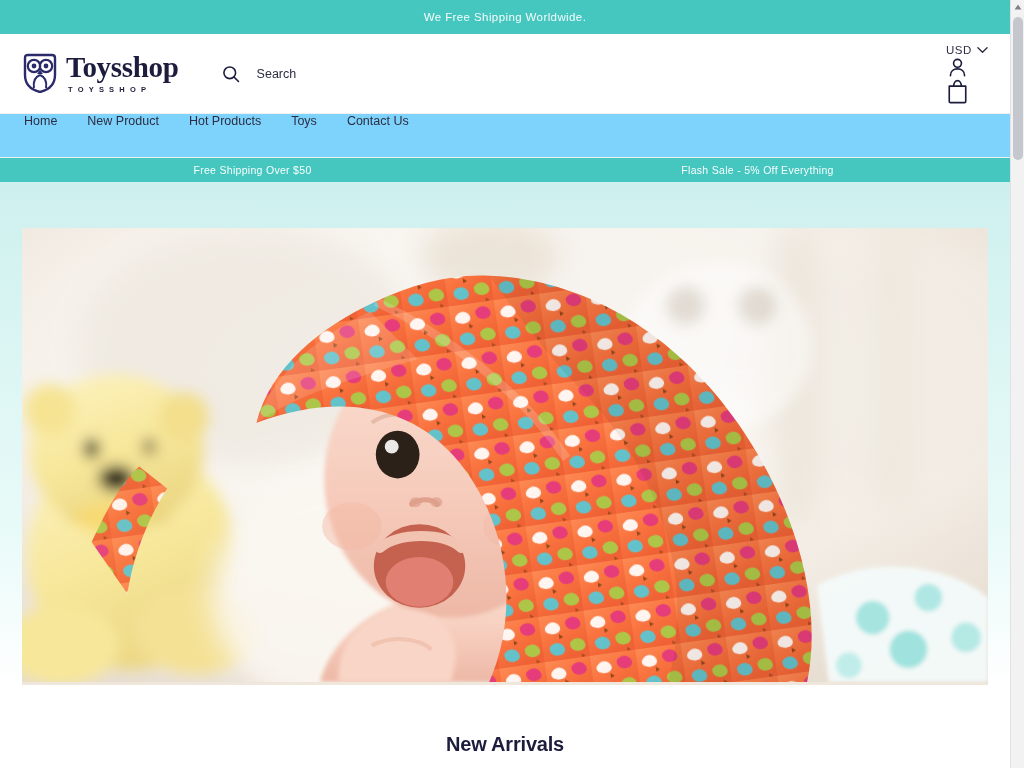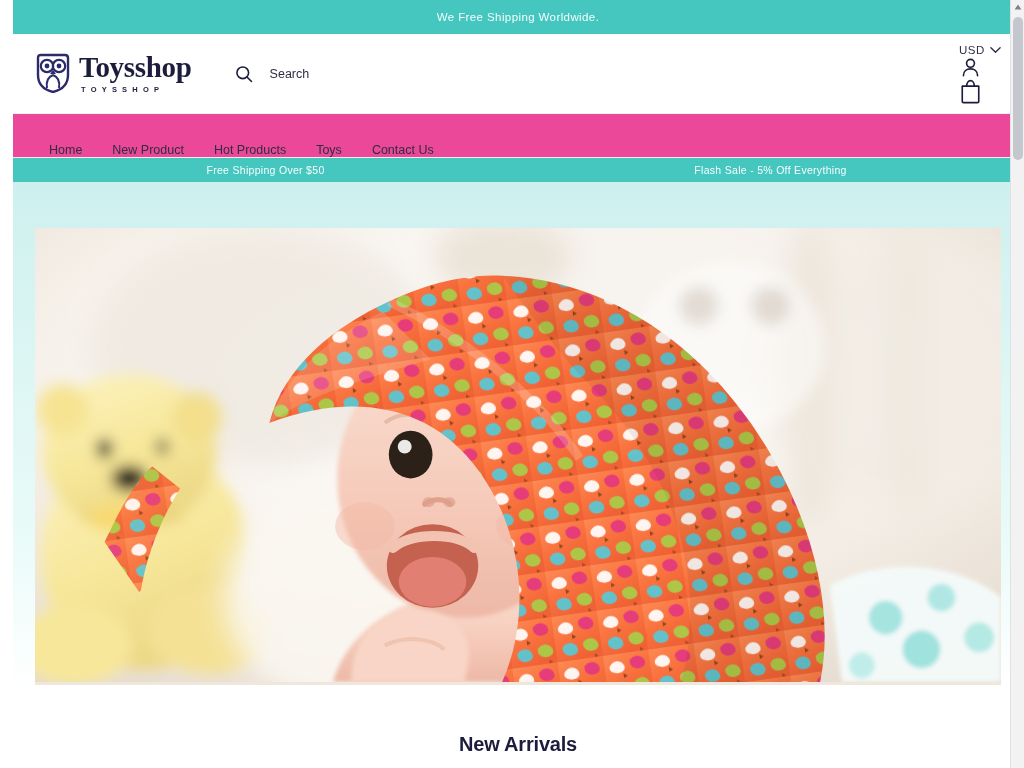--- a/index.html
+++ b/index.html
@@ -15,21 +15,21 @@
   #page {
     position: relative;
     width: 1024px;
     height: 768px;
     background: #ffffff;
   }
 
   
   #viewport {
     position: absolute;
-    left: 13px; top: 0;
+    left: 0; top: 0;
     width: 1010px;
     height: 768px;
     overflow: hidden;
     background: #ffffff;
   }
 
   
   .announce-bar {
     height: 34px;
     background: #45c7c0;
@@ -112,24 +112,24 @@
     justify-content: center;
     cursor: pointer;
     background: none;
     border: none;
     padding: 0;
   }
 
   
   .navbar {
     height: 44px;
-    background: #ec4899;
-    display: flex;
-    align-items: flex-end;
-    padding: 0 36px;
+    background: #7dd3fc;
+    display: flex;
+    align-items: flex-start;
+    padding: 0 24px;
     border-bottom: 1px solid #efefef;
     gap: 30px;
   }
   .nav-item {
     font-size: 12.5px;
     color: #2d2d44;
     text-decoration: none;
     cursor: pointer;
     white-space: nowrap;
   }

